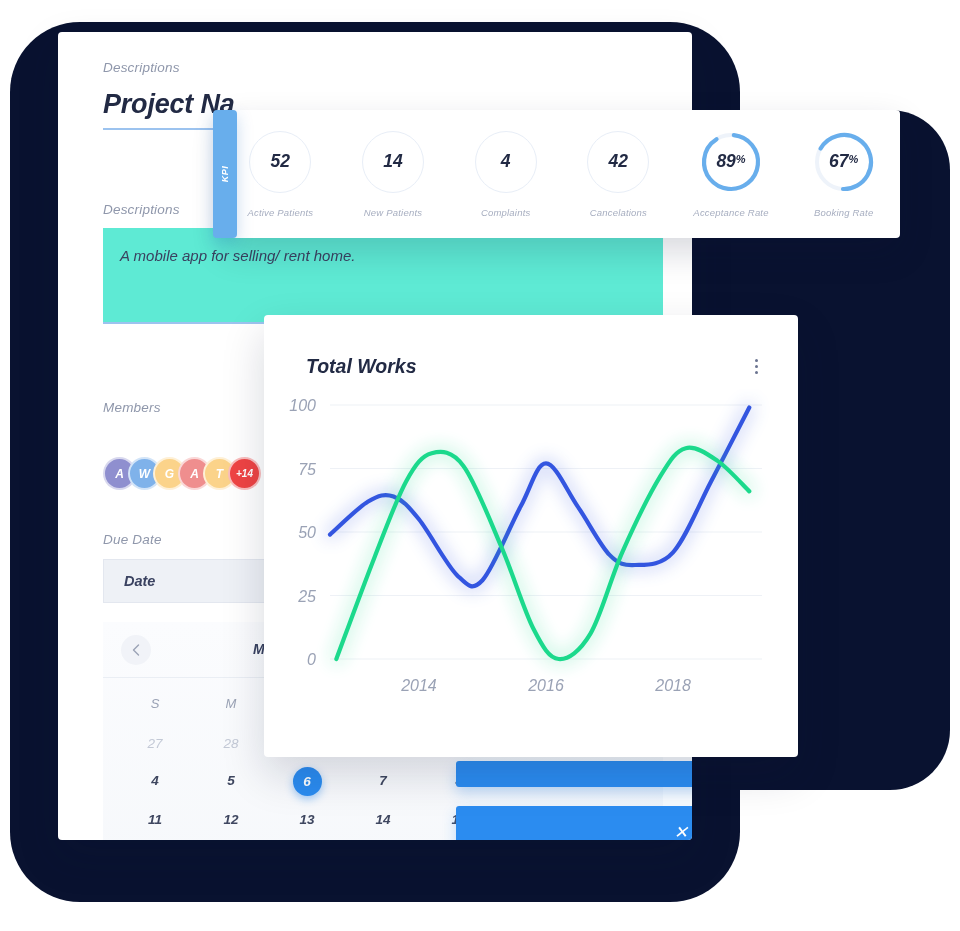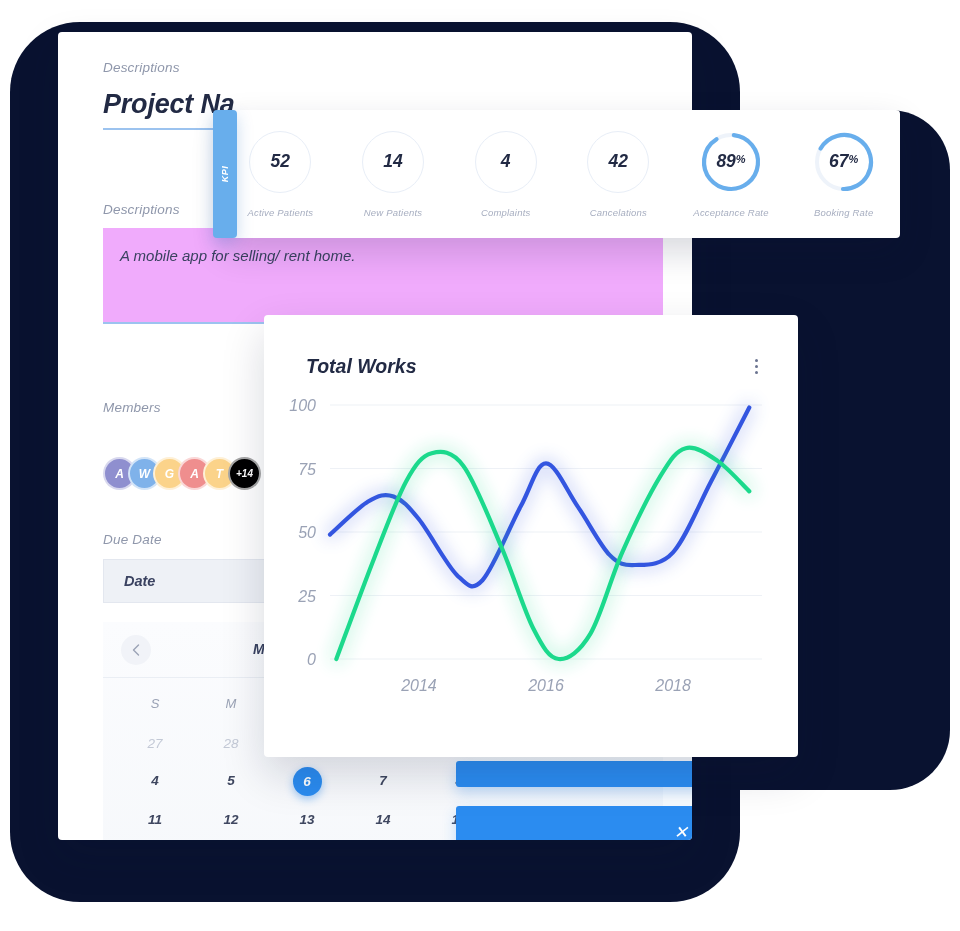--- a/index.html
+++ b/index.html
@@ -43,21 +43,21 @@
     font-size: 27px; font-weight: 700; color: #222a44;
     letter-spacing: -.2px; white-space: nowrap;
   }
   #project-title-underline {
     position: absolute; left: 45px; top: 96px; width: 275px; height: 2px;
     background: #9cc3ef;
   }
   #desc-label-2 { left: 45px; top: 170px; }
   #desc-box {
     position: absolute; left: 45px; top: 196px; width: 560px; height: 96px;
-    background: #f0abfc; border-bottom: 2px solid #9cc3ef;
+    background: #5eead4; border-bottom: 2px solid #9cc3ef;
   }
   #desc-text {
     position: absolute; left: 17px; top: 19px;
     font-size: 15px; color: #3a4260;
   }
   #members-label { left: 45px; top: 368px; }
   #members-row { position: absolute; left: 45px; top: 425px; height: 34px; }
   .avatar {
     position: absolute; top: 0; width: 33px; height: 33px; border-radius: 50%;
     display: flex; align-items: center; justify-content: center;
@@ -221,21 +221,21 @@
           </div>
           <div class="avatar" style="left: 50px; background: rgb(251, 211, 138); z-index: 3;">
             <span>G</span>
           </div>
           <div class="avatar" style="left: 75px; background: rgb(239, 142, 142); z-index: 4;">
             <span>A</span>
           </div>
           <div class="avatar" style="left: 100px; background: rgb(251, 211, 138); z-index: 5;">
             <span>T</span>
           </div>
-          <div class="avatar" style="left: 125px; background: #000000; z-index: 6;">
+          <div class="avatar" style="left: 125px; background: #ef4444; z-index: 6;">
             <span style="font-size: 10px;">+14</span>
           </div>
         </div>
       <div id="add-member-btn">+</div>
     </div>
 
     <div class="field-label" id="duedate-label">Due Date</div>
 
     <div id="date-field">
       <div id="date-field-text">Date</div>

